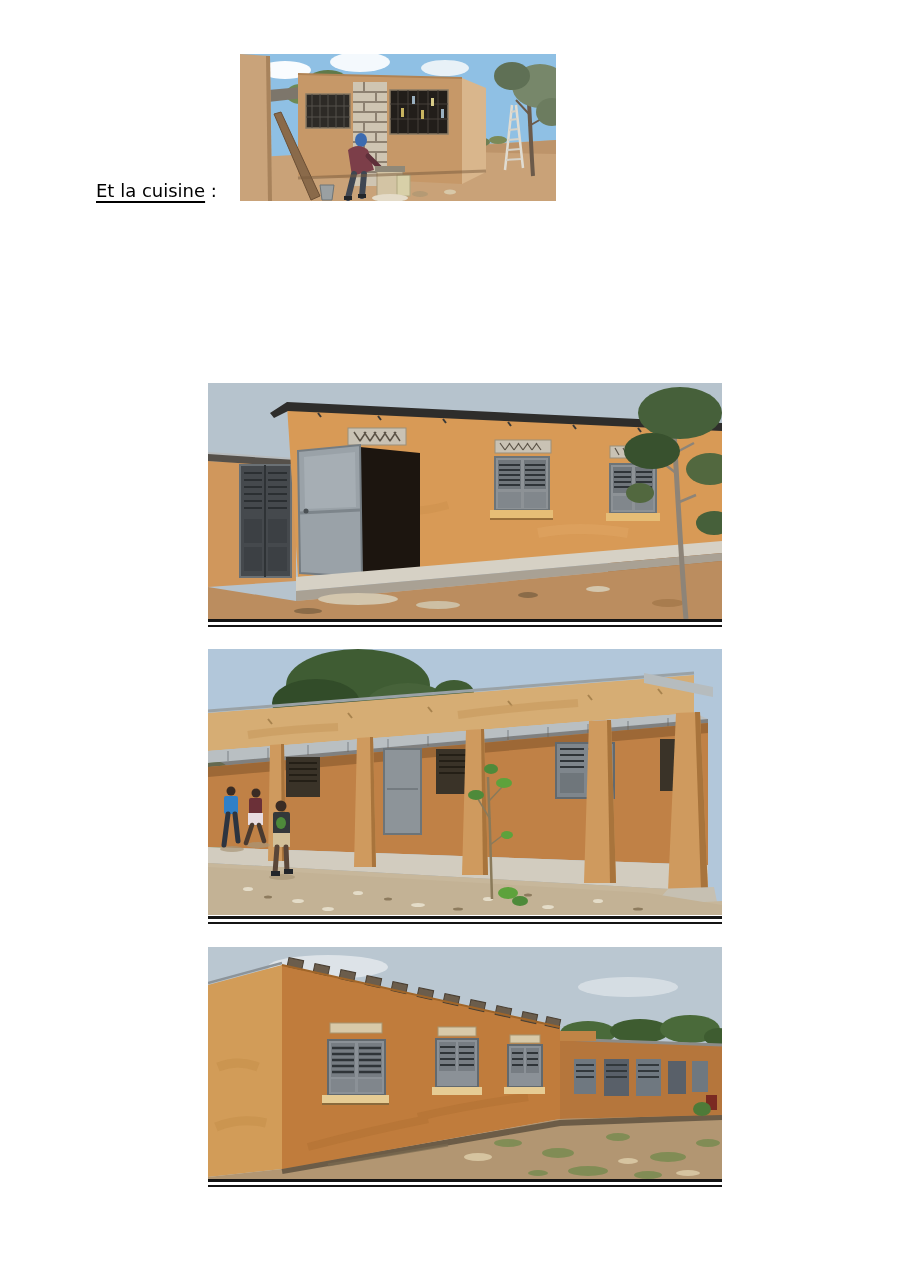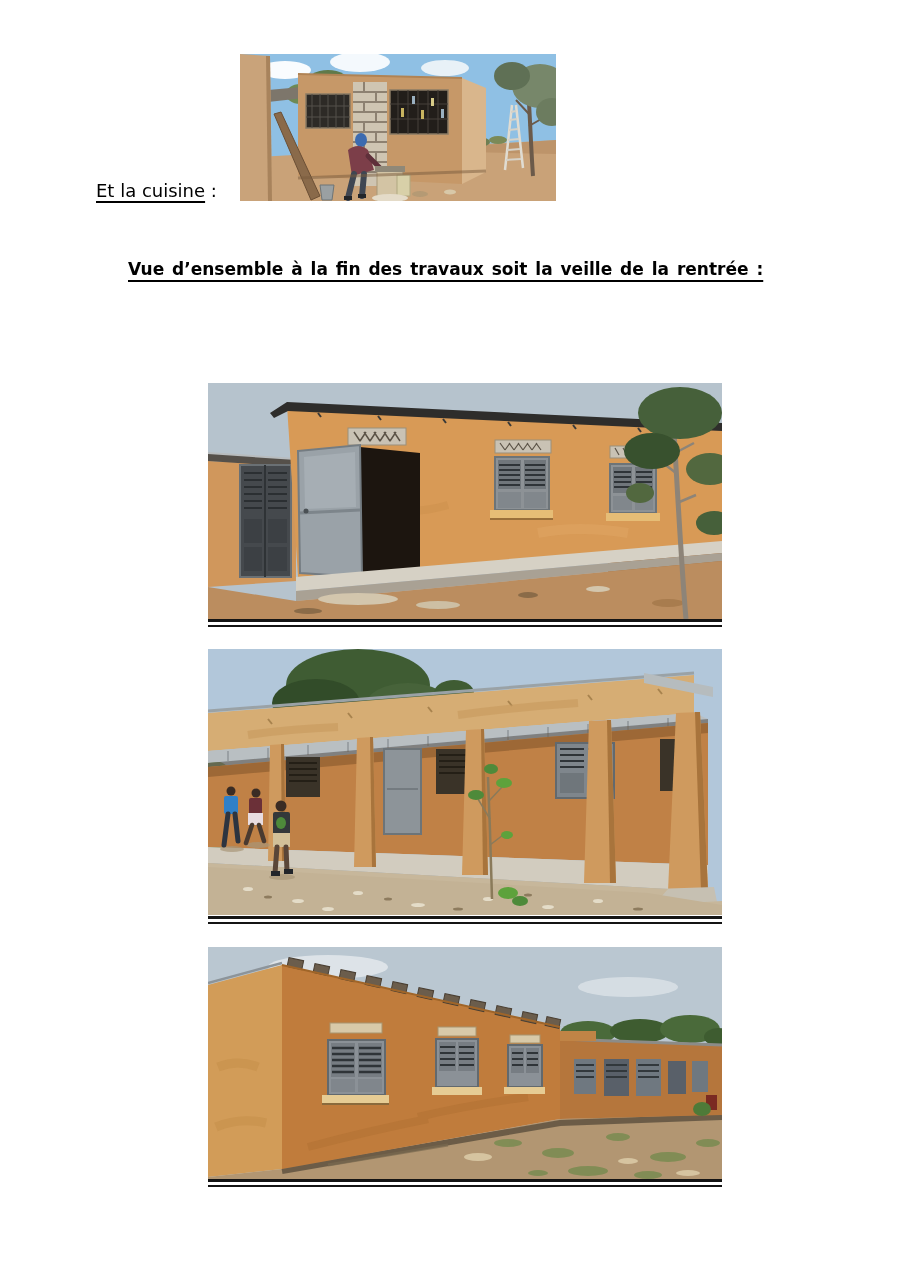--- a/index.html
+++ b/index.html
@@ -128,21 +128,20 @@
       <path d="M265,116 L272,51 M283,114 L276,51" stroke="#e0dcd2" stroke-width="2.5"></path>
       <path d="M266,106 L281,105 M267,96 L280,95 M268,86 L279,85 M269,76 L278,75 M270,66 L277,65 M271,58 L276,57" stroke="#d6d2c8" stroke-width="2"></path>
       <path d="M58,124 L246,117" stroke="#7a5c3e" stroke-width="3" opacity="0.5"></path>
     </svg>
   </figure>
 
   <div class="caption">
     <span class="underlined">Et la cuisine</span><span> :</span>
   </div>
 
-  <div class="heading">Vue d’ensemble à la fin des travaux soit la veille de la rentrée :</div>
 
   <figure class="photo photo-front" role="img" aria-label="Façade du bâtiment scolaire terminé, porte métallique ouverte">
     <svg width="514" height="236" viewBox="0 0 514 236">
       <rect x="0" y="0" width="514" height="236" fill="#b6c3cd"></rect>
 
       <polygon points="400,165 514,150 514,200 400,195" fill="#a9713d"></polygon>
 
       <polygon points="0,78 88,82 88,198 0,204" fill="#d0975c"></polygon>
       <polygon points="0,70 88,76 88,84 0,78" fill="#55504a"></polygon>
       <path d="M0,70 L88,76" stroke="#b8bcbe" stroke-width="2"></path>

